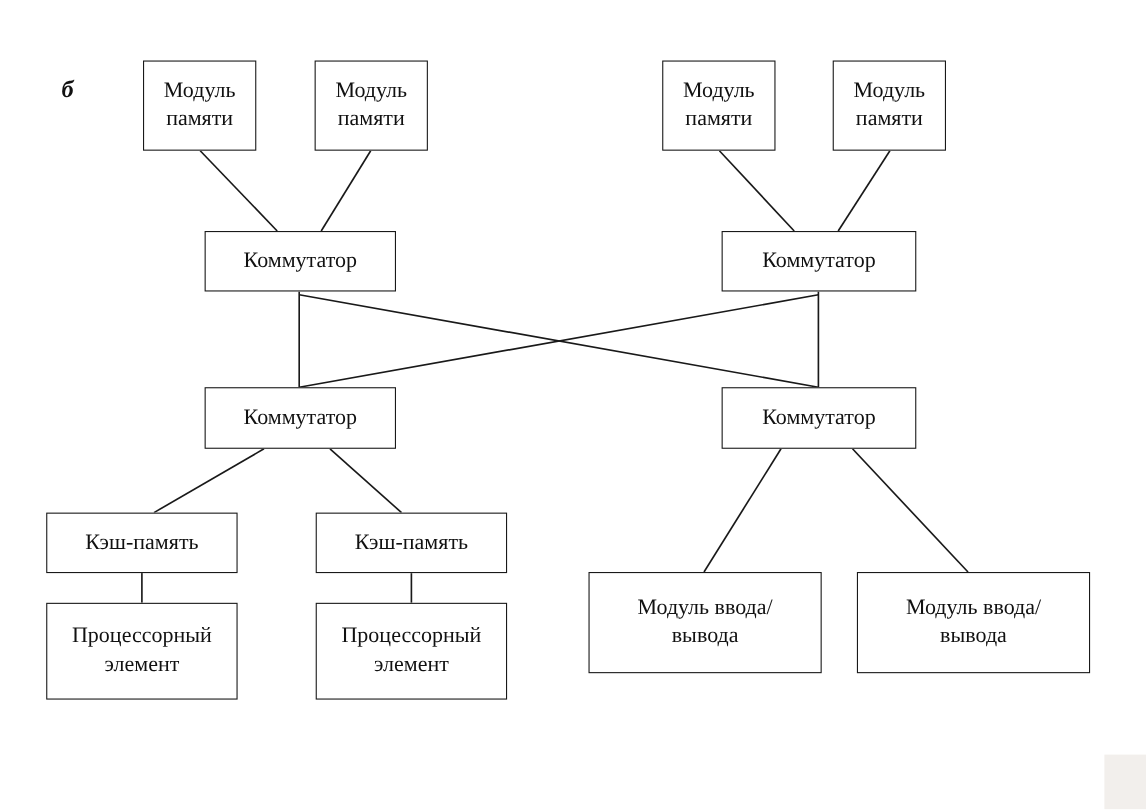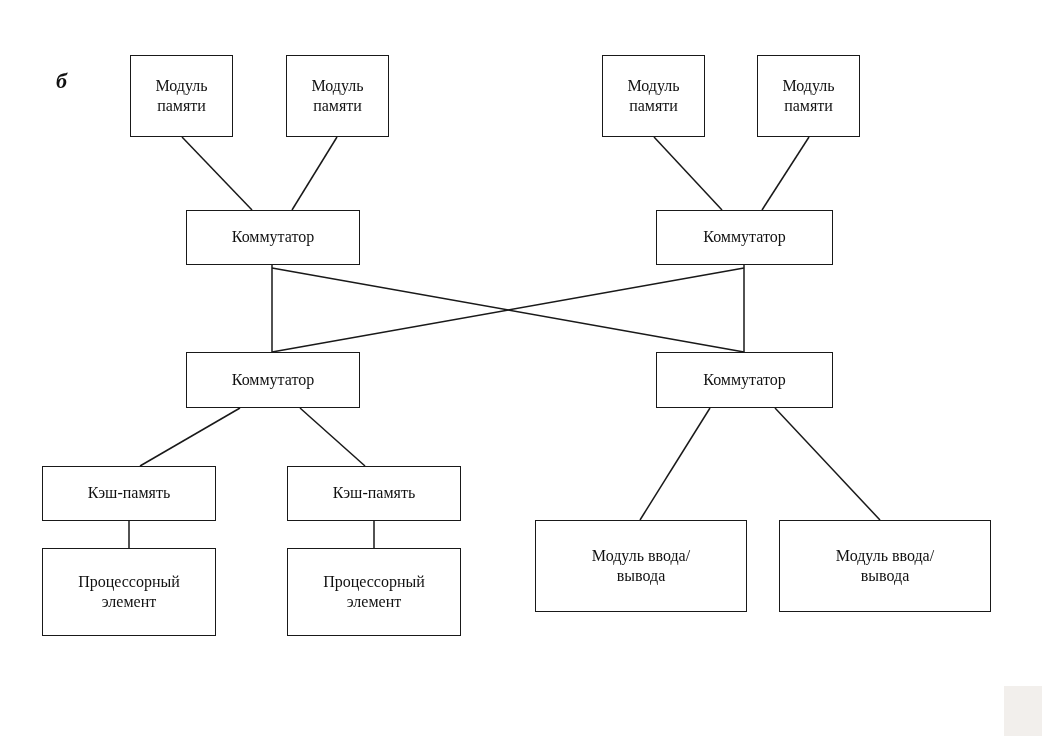--- a/index.html
+++ b/index.html
@@ -25,21 +25,21 @@
   .node {
     position: absolute;
     box-sizing: border-box;
     border: 1.6px solid #191919;
     background: #ffffff;
     display: flex;
     align-items: center;
     justify-content: center;
     text-align: center;
     white-space: pre-line;
-    font-size: 16px;
+    font-size: 20px;
     line-height: 1.28;
     color: #111111;
   }
   .fig-label {
     position: absolute;
     left: 56px;
     top: 68px;
     font-size: 22px;
     font-weight: bold;
     font-style: italic;

